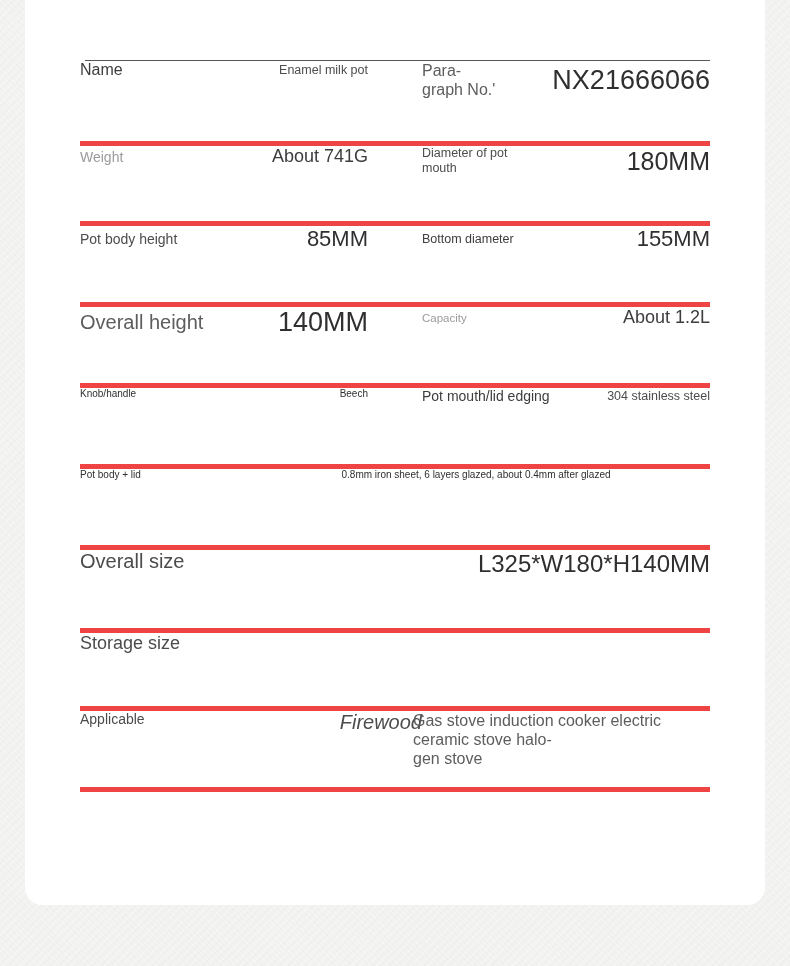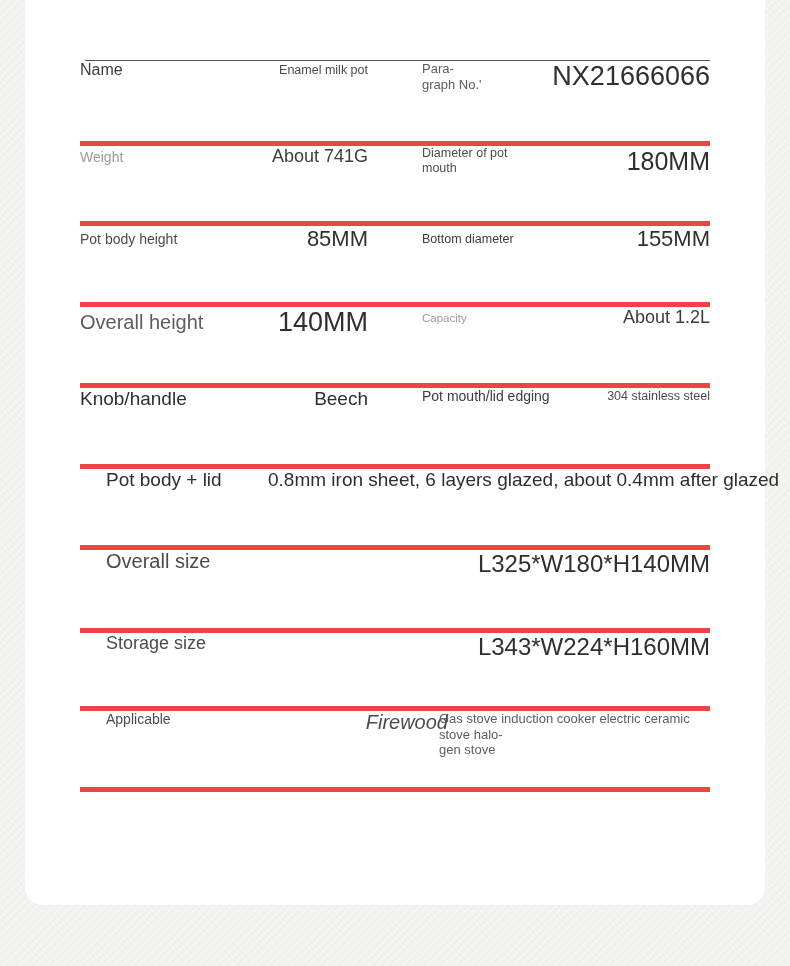--- a/index.html
+++ b/index.html
@@ -45,37 +45,37 @@
   .spec-row.h80{height:80px}
   .spec-row.h75{height:75px}
   .spec-row.h78{height:78px}
   .spec-row.h73{height:73px}
   .spec-row.h79{height:79px}
 
   .pair{display:flex;justify-content:space-between;align-items:center;}
   .pair.left{width:288px;flex:0 0 288px;}
   .gap{width:54px;flex:0 0 54px;}
   .pair.right{flex:1;}
-  .lbl-cell{flex:0 0 162px;margin-left:26px;}
+  .lbl-cell{flex:0 0 162px;}
   .fill-center{flex:1;text-align:center;}
   .fill-right{flex:1;text-align:right;}
   .firewood-cell{flex:0 0 180px;text-align:right;font-style:italic;}
   .overlap-cell{flex:1;margin-left:-9px;text-align:left;}
 
   .prewrap{white-space:pre-line;line-height:1.2;}
 
   
-  .t11{font-size:13px}
+  .t11{font-size:16px}
   .t11-5{font-size:11.5px}
   .t12-5{font-size:12.5px}
   .t13-5{font-size:14px}
   .t14{font-size:14px}
   .t14-5{font-size:20px}
   .t15{font-size:18px}
-  .t15-5{font-size:19px}
+  .t15-5{font-size:10px}
   .t16{font-size:16px}
   .t24{font-size:24px}
   .t25{font-size:25px}
   .t26{font-size:22px}
   .t27{font-size:27px}
 
   
   .c-dark{color:#2f2f2f}
   .c-mid{color:#3d3d3d}
   .c-soft{color:#4c4c4c}
@@ -160,21 +160,20 @@
         <span class="fill-center t15-5 c-dark nowrap">0.8mm iron sheet, 6 layers glazed, about 0.4mm after glazed</span>
       </div>
 
       <div class="spec-row h78">
         <span class="lbl-cell t14-5 c-soft nowrap">Overall size</span>
         <span class="fill-right t24 c-dark nowrap">L325*W180*H140MM</span>
       </div>
 
       <div class="spec-row h73">
         <span class="lbl-cell t15 c-soft nowrap">Storage size</span>
-        <span class="fill-right t24 c-dark nowrap">L343*W224*H160MM</span>
       </div>
 
       <div class="spec-row">
         <span class="lbl-cell t14 c-soft nowrap">Applicable</span>
         <span class="firewood-cell t14-5 c-soft nowrap">Firewood</span>
         <span class="overlap-cell t11 c-faded prewrap">Gas stove induction cooker electric ceramic stove halo-
 gen stove</span>
       </div>
 
 

